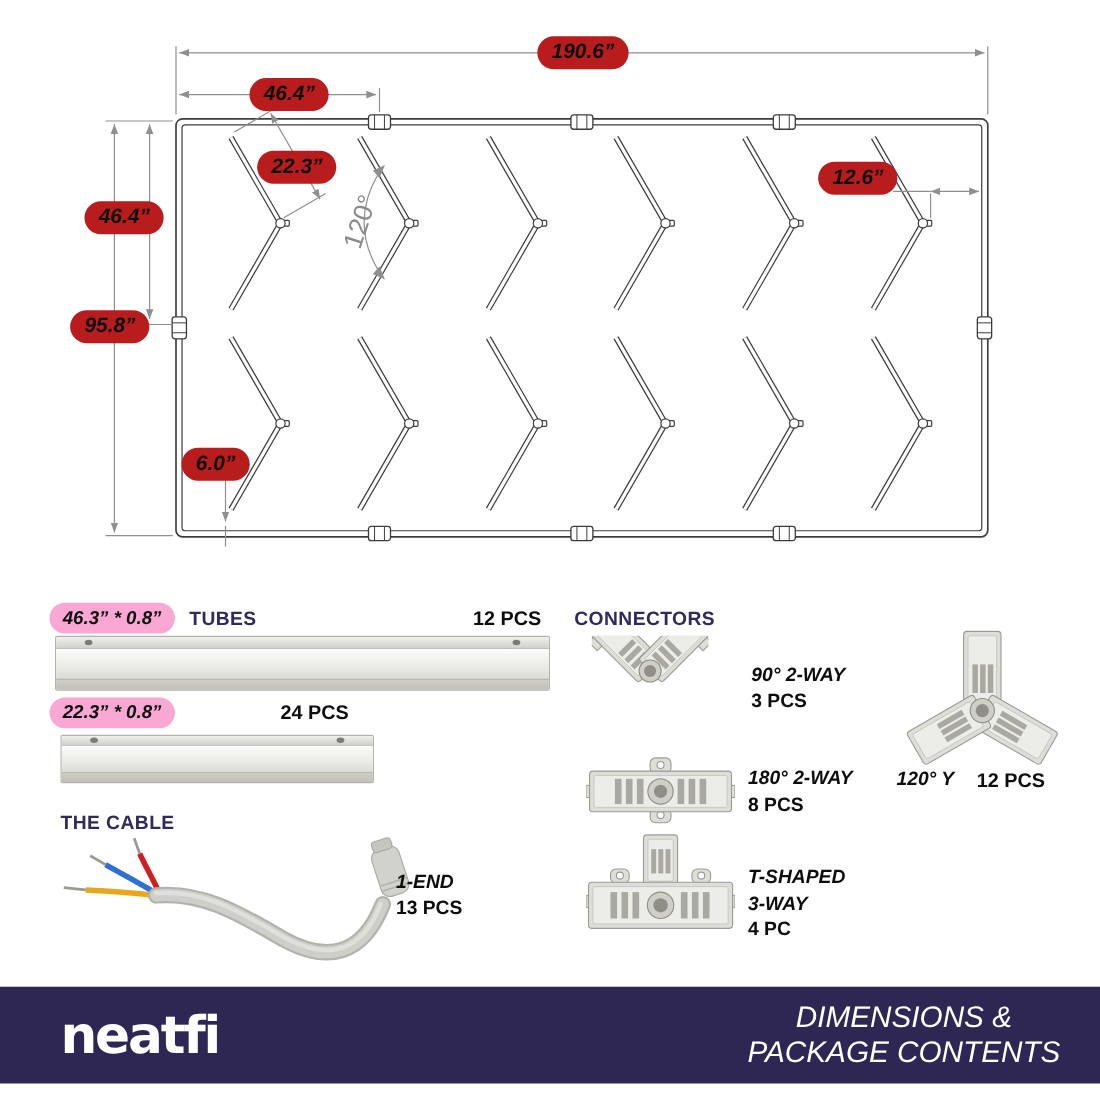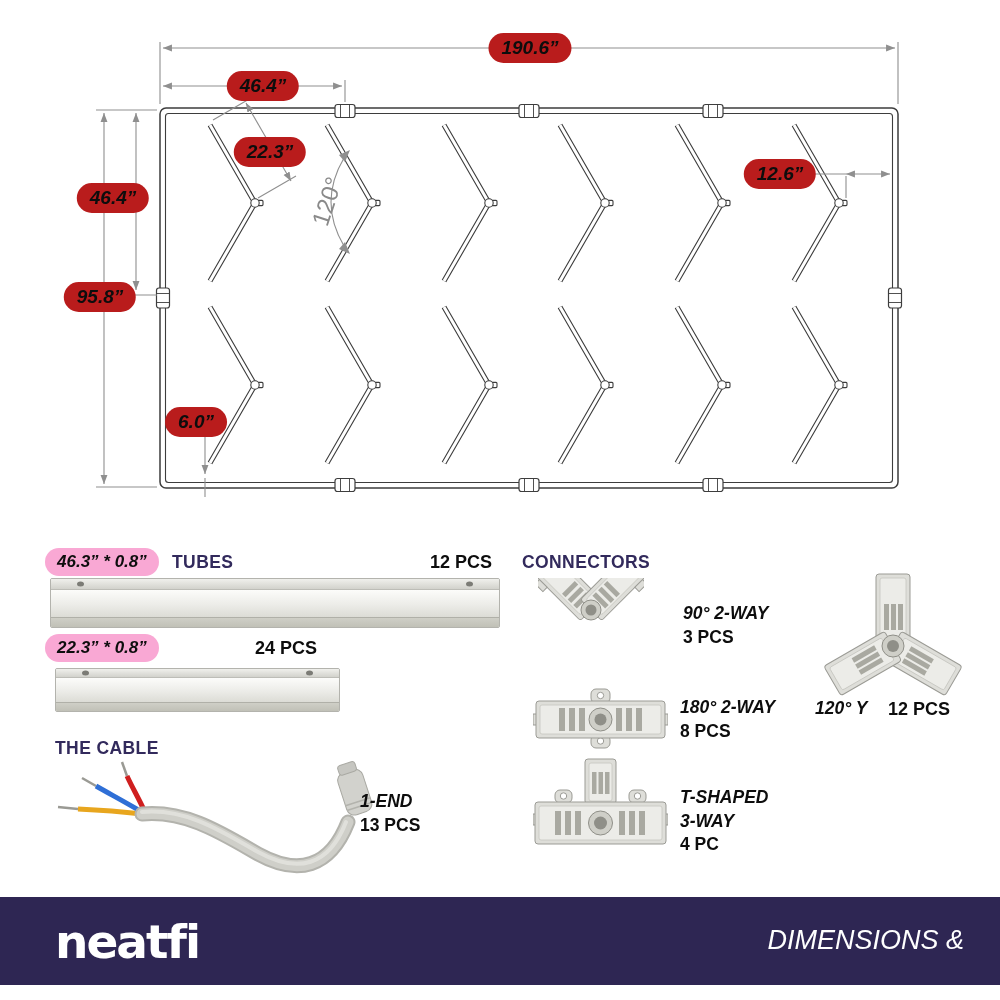--- a/index.html
+++ b/index.html
@@ -129,21 +129,21 @@
     </g>
     <text x="329" y="202" transform="rotate(-72 329 202)" font-family="Liberation Sans, sans-serif" font-size="24" fill="#8a8a8a" text-anchor="middle" dominant-baseline="middle">120°</text>
   </svg>
 
   <div class="pill" style="left:530px;top:48px">190.6”</div>
   <div class="pill" style="left:263px;top:86px">46.4”</div>
   <div class="pill" style="left:270px;top:152px">22.3”</div>
   <div class="pill" style="left:113px;top:198px">46.4”</div>
   <div class="pill" style="left:100px;top:297px">95.8”</div>
   <div class="pill" style="left:196px;top:422px">6.0”</div>
-  <div class="pill" style="left:780px;top:174px">12.6”</div>
+  <div class="pill" style="left:780px;top:162px">12.6”</div>
 
   <div class="pill-s" style="left:45px;top:548px">46.3” * 0.8”</div>
   <div class="sec-head" style="left:172px;top:552px">TUBES</div>
   <div class="qty" style="left:430px;top:552px">12 PCS</div>
 
   <div class="tube" style="left:50px;top:578px;width:450px;height:50px">
     <div class="tube-top">
         <span class="hole hl"></span>
         <span class="hole hr"></span>
       </div>
@@ -299,16 +299,17 @@
   <div class="clabel" style="left:680px;top:786px">
     <div>T-SHAPED</div>
     <div>3-WAY</div>
     <div class="up">4 PC</div>
   </div>
 
   <div class="footer">
     <div class="brand">neatfi</div>
     <div class="footer-title">
       <div>DIMENSIONS &amp;</div>
+      <div>PACKAGE CONTENTS</div>
     </div>
   </div>
 
 </div>
 
 </body></html>

